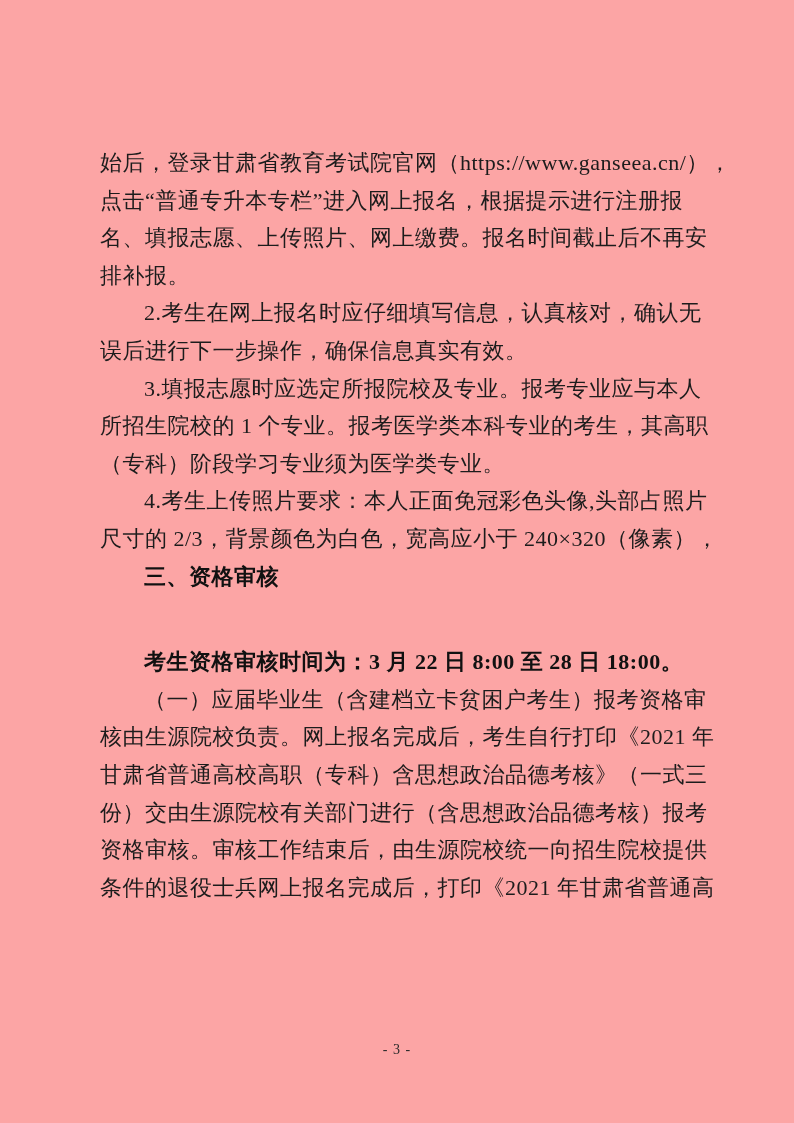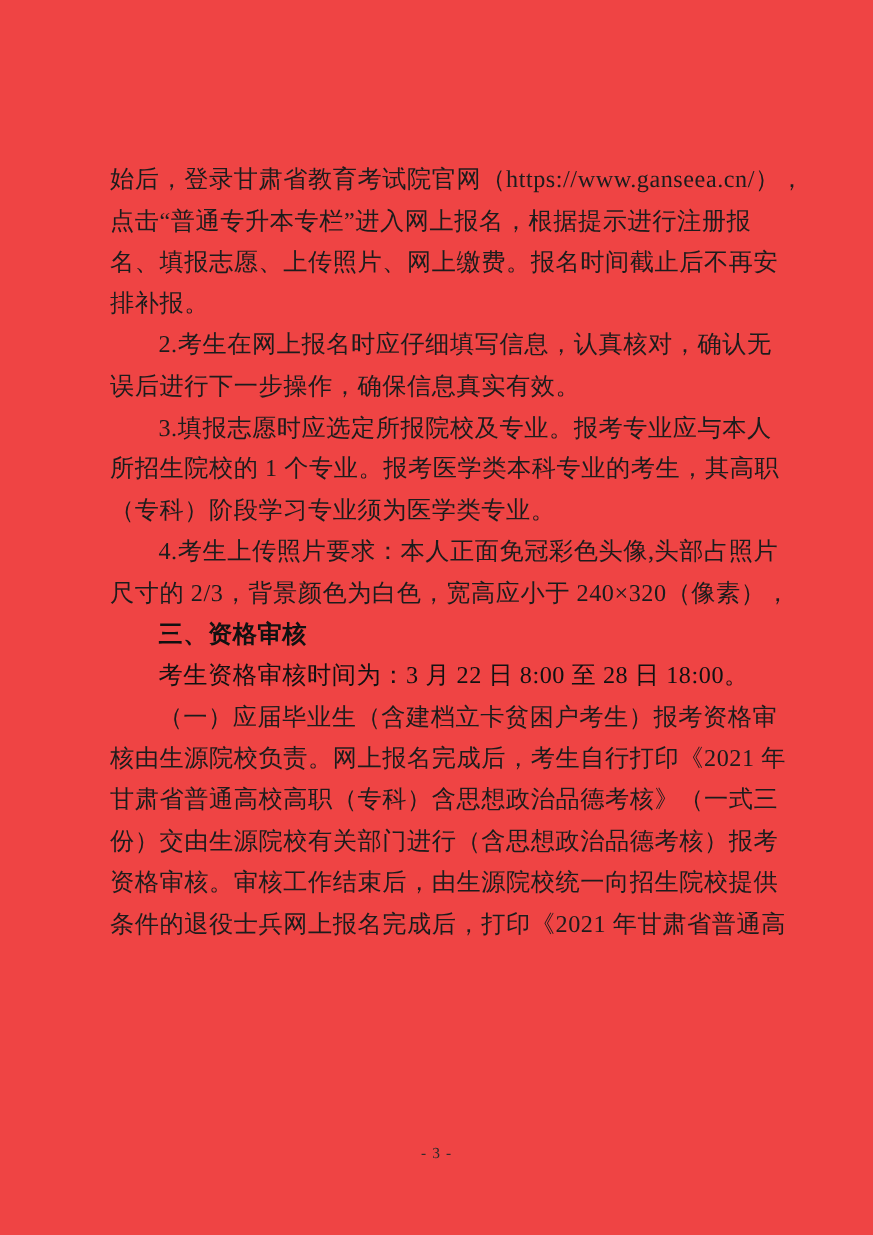--- a/index.html
+++ b/index.html
@@ -4,21 +4,21 @@
 <style>
   html, body {
     margin: 0;
     padding: 0;
     background: #ffffff;
   }
   .page {
     position: relative;
     width: 794px;
     height: 1123px;
-    background: #ef4444;
+    background: #fca5a5;
     overflow: hidden;
   }
   .content {
     position: absolute;
     left: 100px;
     top: 144px;
     width: 610px;
   }
   .line {
     height: 37.6px;
@@ -31,22 +31,23 @@
   }
   .indent {
     text-indent: 44px;
   }
   .heading {
     font-family: Liberation Sans, sans-serif;
     font-weight: 700;
     color: #111111;
   }
   .bold {
-    font-weight: 400;
+    font-weight: 700;
     color: #111111;
+    margin-top: 48px;
   }
   .footer {
     position: absolute;
     top: 1040px;
     left: 0;
     width: 794px;
     text-align: center;
     font-size: 14px;
     line-height: 20px;
     color: #2a2a2a;

